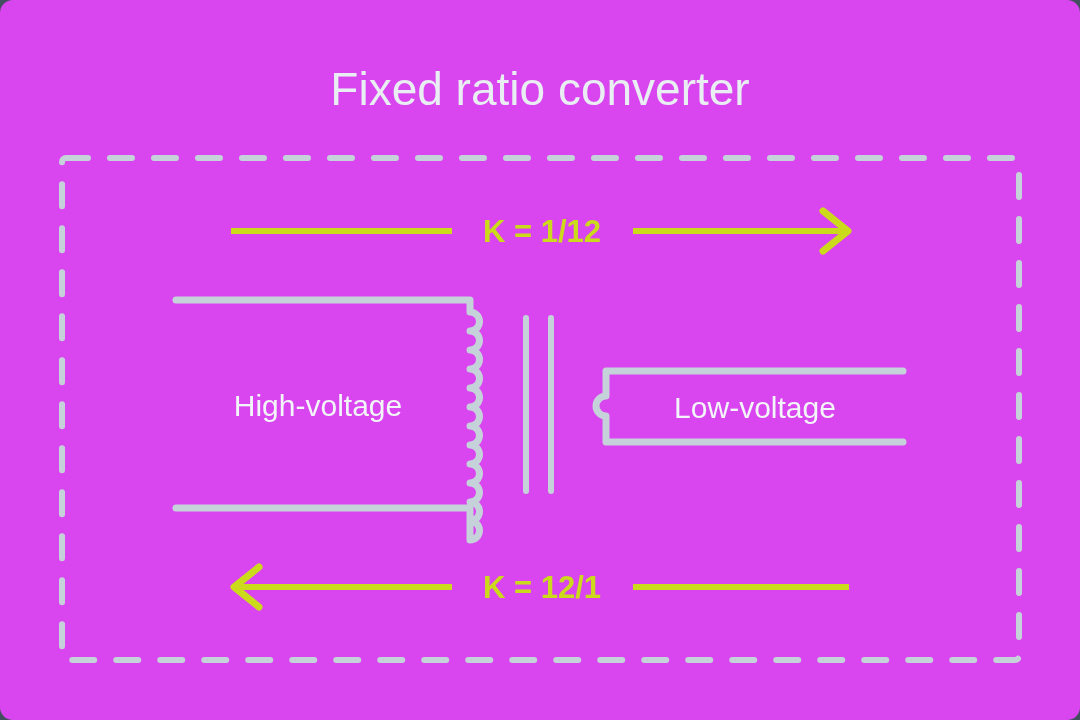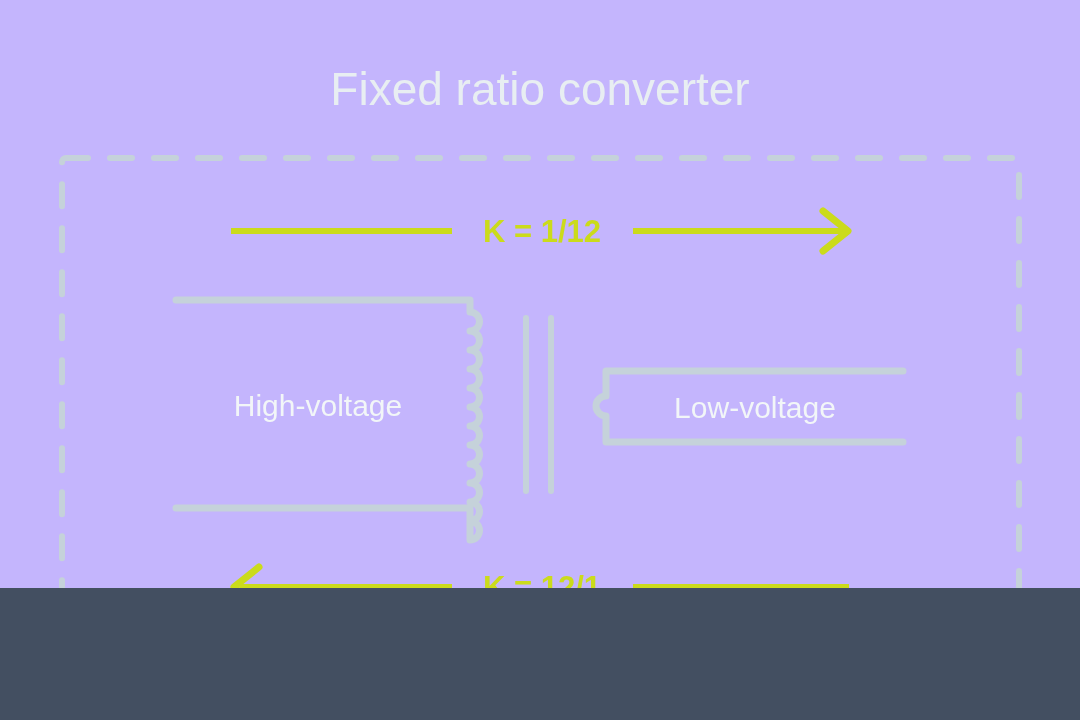--- a/index.html
+++ b/index.html
@@ -6,23 +6,24 @@
     margin: 0;
     padding: 0;
     background: #434f61;
   }
   body {
     font-family: "Liberation Sans", sans-serif;
   }
   #canvas {
     position: relative;
     width: 1080px;
-    height: 588px;
-    background: #c4b5fd;
+    height: 720px;
+    background: #d946ef;
     overflow: hidden;
+    border-radius: 13px;
   }
   #diagram-svg {
     position: absolute;
     left: 0;
     top: 0;
     width: 1080px;
     height: 720px;
   }
   .title-text {
     font-size: 46px;

